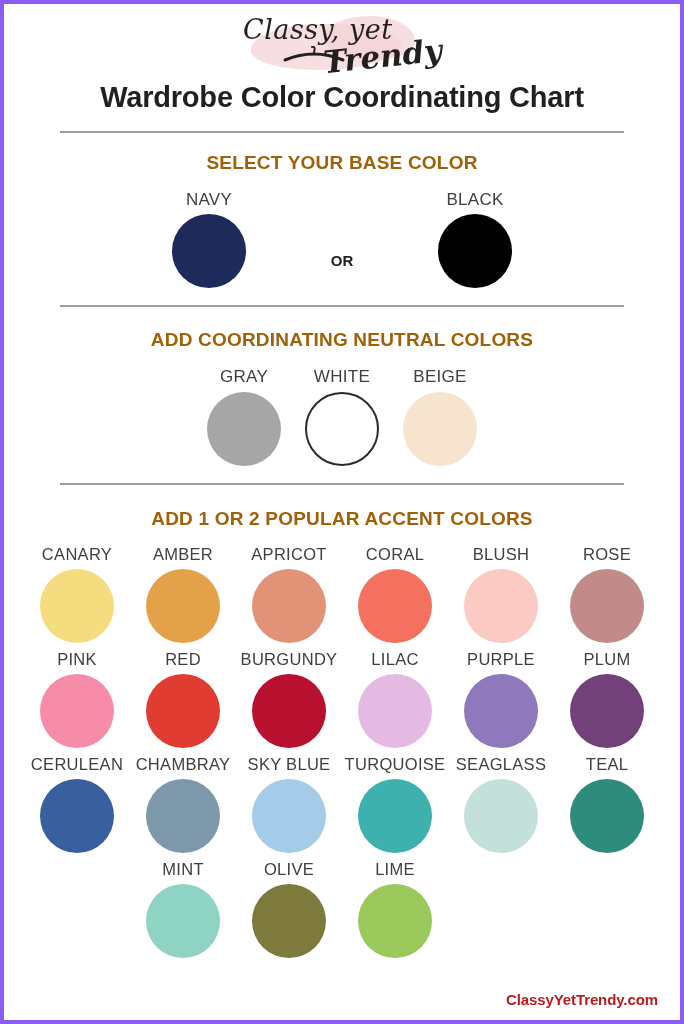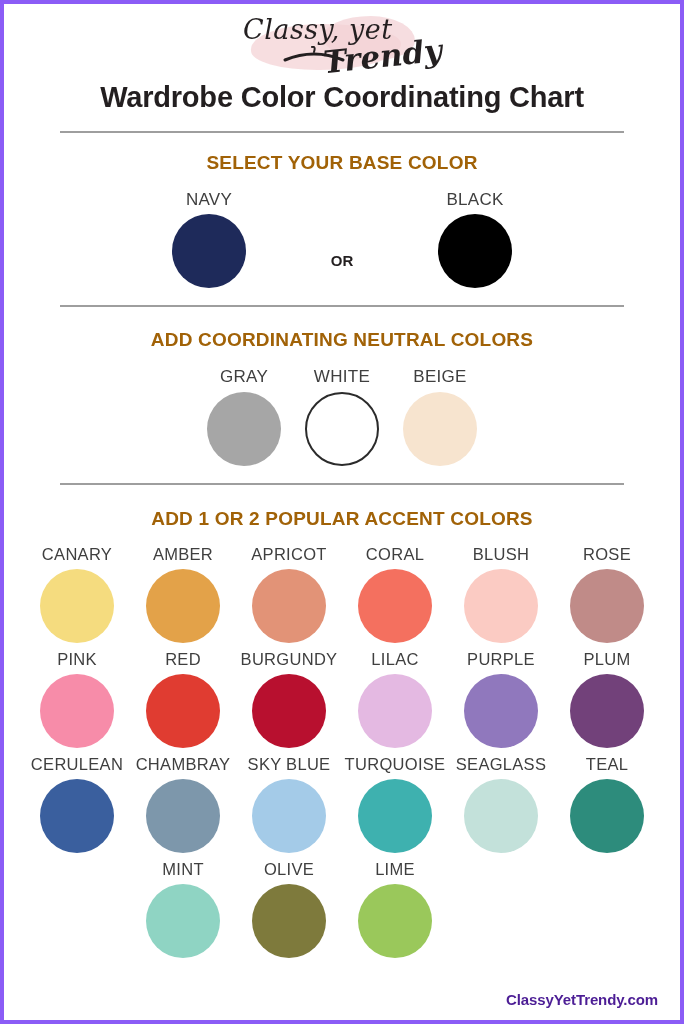--- a/index.html
+++ b/index.html
@@ -172,21 +172,21 @@
   .accent-cell .swatch-dot { width: 74px; height: 74px; }
   .accent-cell .swatch-label { font-size: 16.5px; }
 
   
   .footer {
     position: absolute;
     right: 22px;
     bottom: 12px;
     font-size: 15px;
     font-weight: bold;
-    color: #4c1d95;
+    color: #b91c1c;
     letter-spacing: -0.1px;
   }
 </style>
 </head>
 <body>
 
 <div class="page">
 
   <div class="logo-wrap">
     <div class="logo">

